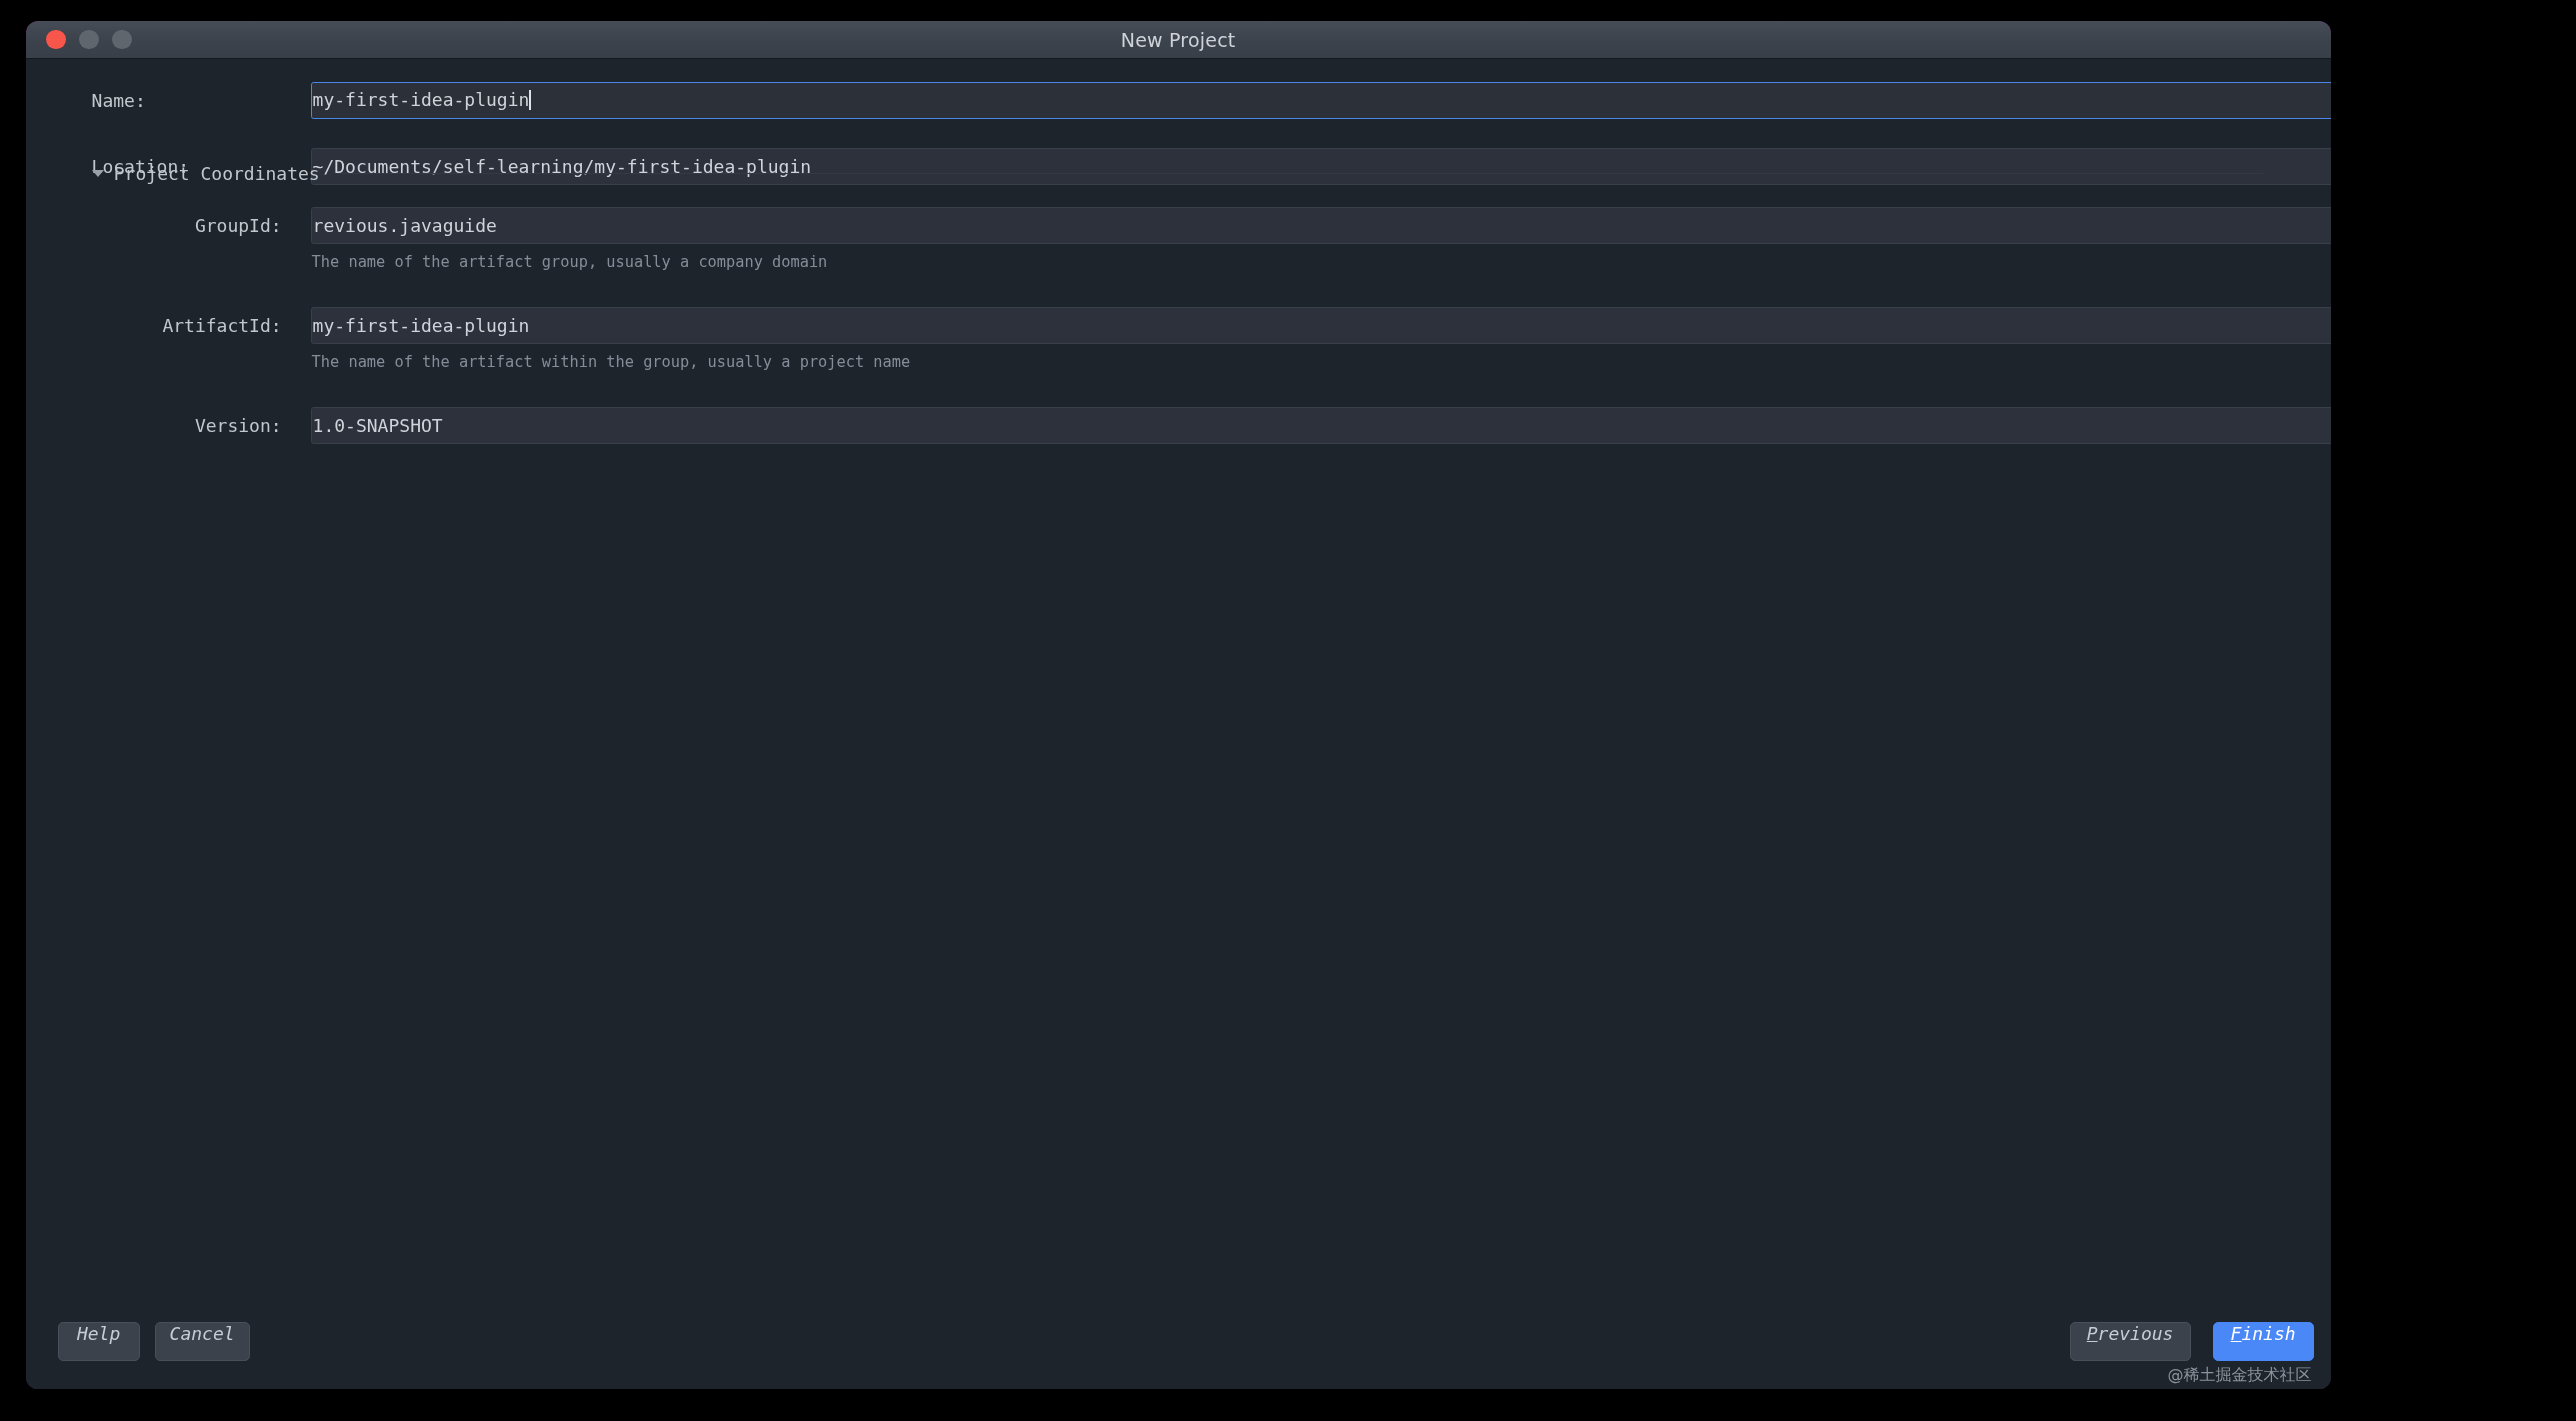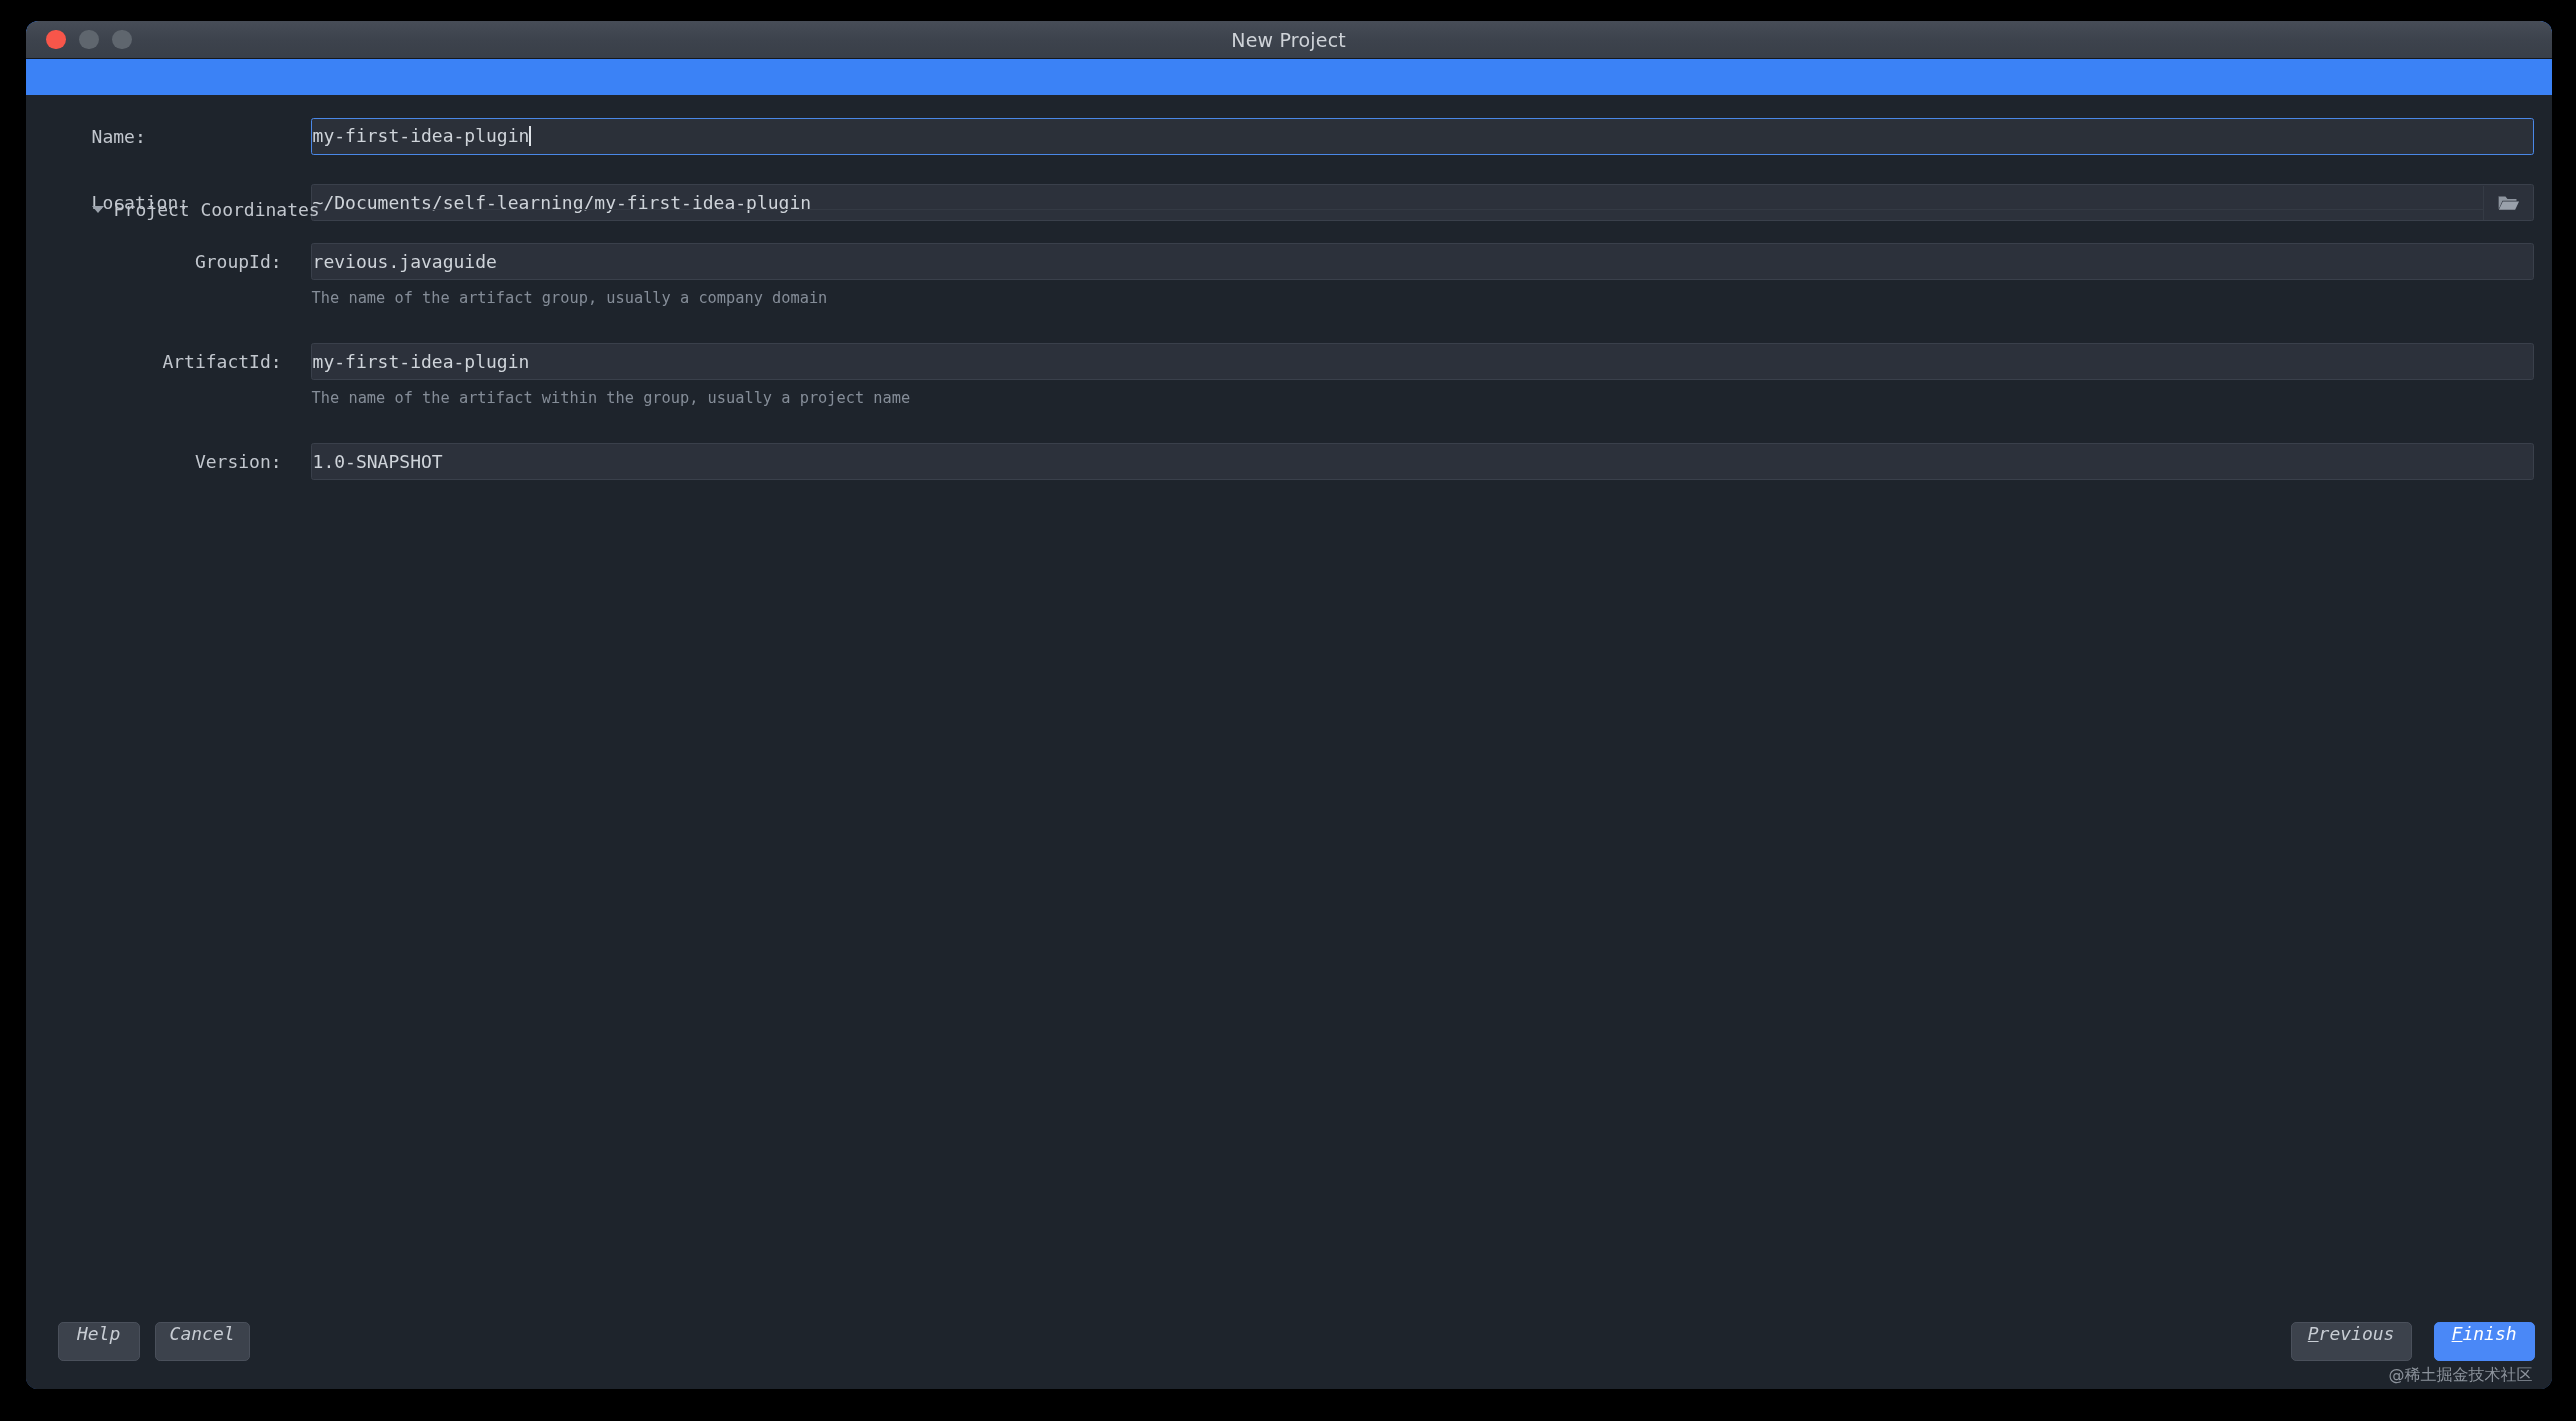--- a/index.html
+++ b/index.html
@@ -12,29 +12,28 @@
   }
   body {
     font-family: "DejaVu Sans Mono", monospace;
   }
 
   
   #window {
     position: absolute;
     left: 25.6px;
     top: 21px;
-    width: 2526px;
+    width: 2305px;
     height: 1368px;
-    background: #3b82f6;
+    background: #701a75;
     border-radius: 12px;
     box-shadow: 0 13.6px 41px rgba(0,0,0,0.85);
     overflow: hidden;
     display: flex;
     flex-direction: column;
-    gap: 36px;
   }
 
   
   #titlebar {
     position: relative;
     height: 37px;
     flex: 0 0 37px;
     background: linear-gradient(to bottom, #474d57 0%, #3d434d 50%, #393f48 100%);
     border-bottom: 0.9px solid #15181d;
     display: flex;

